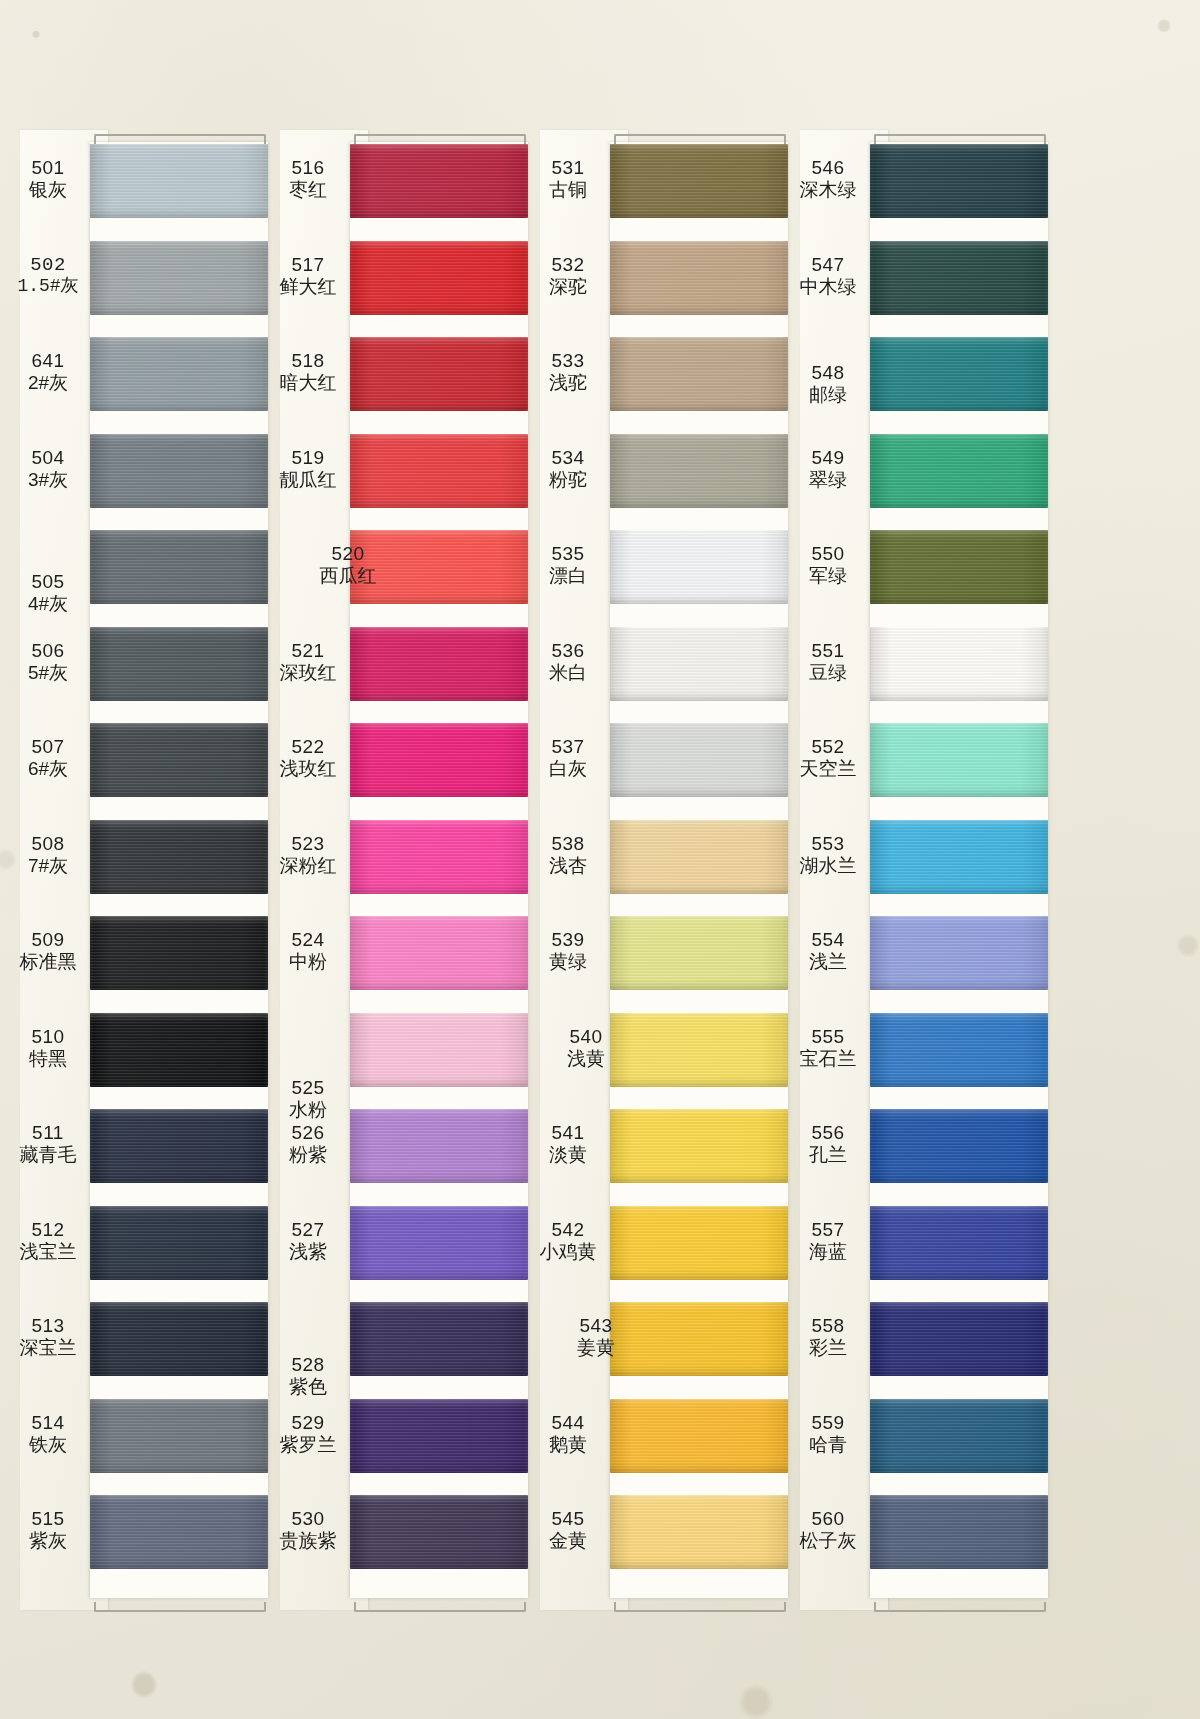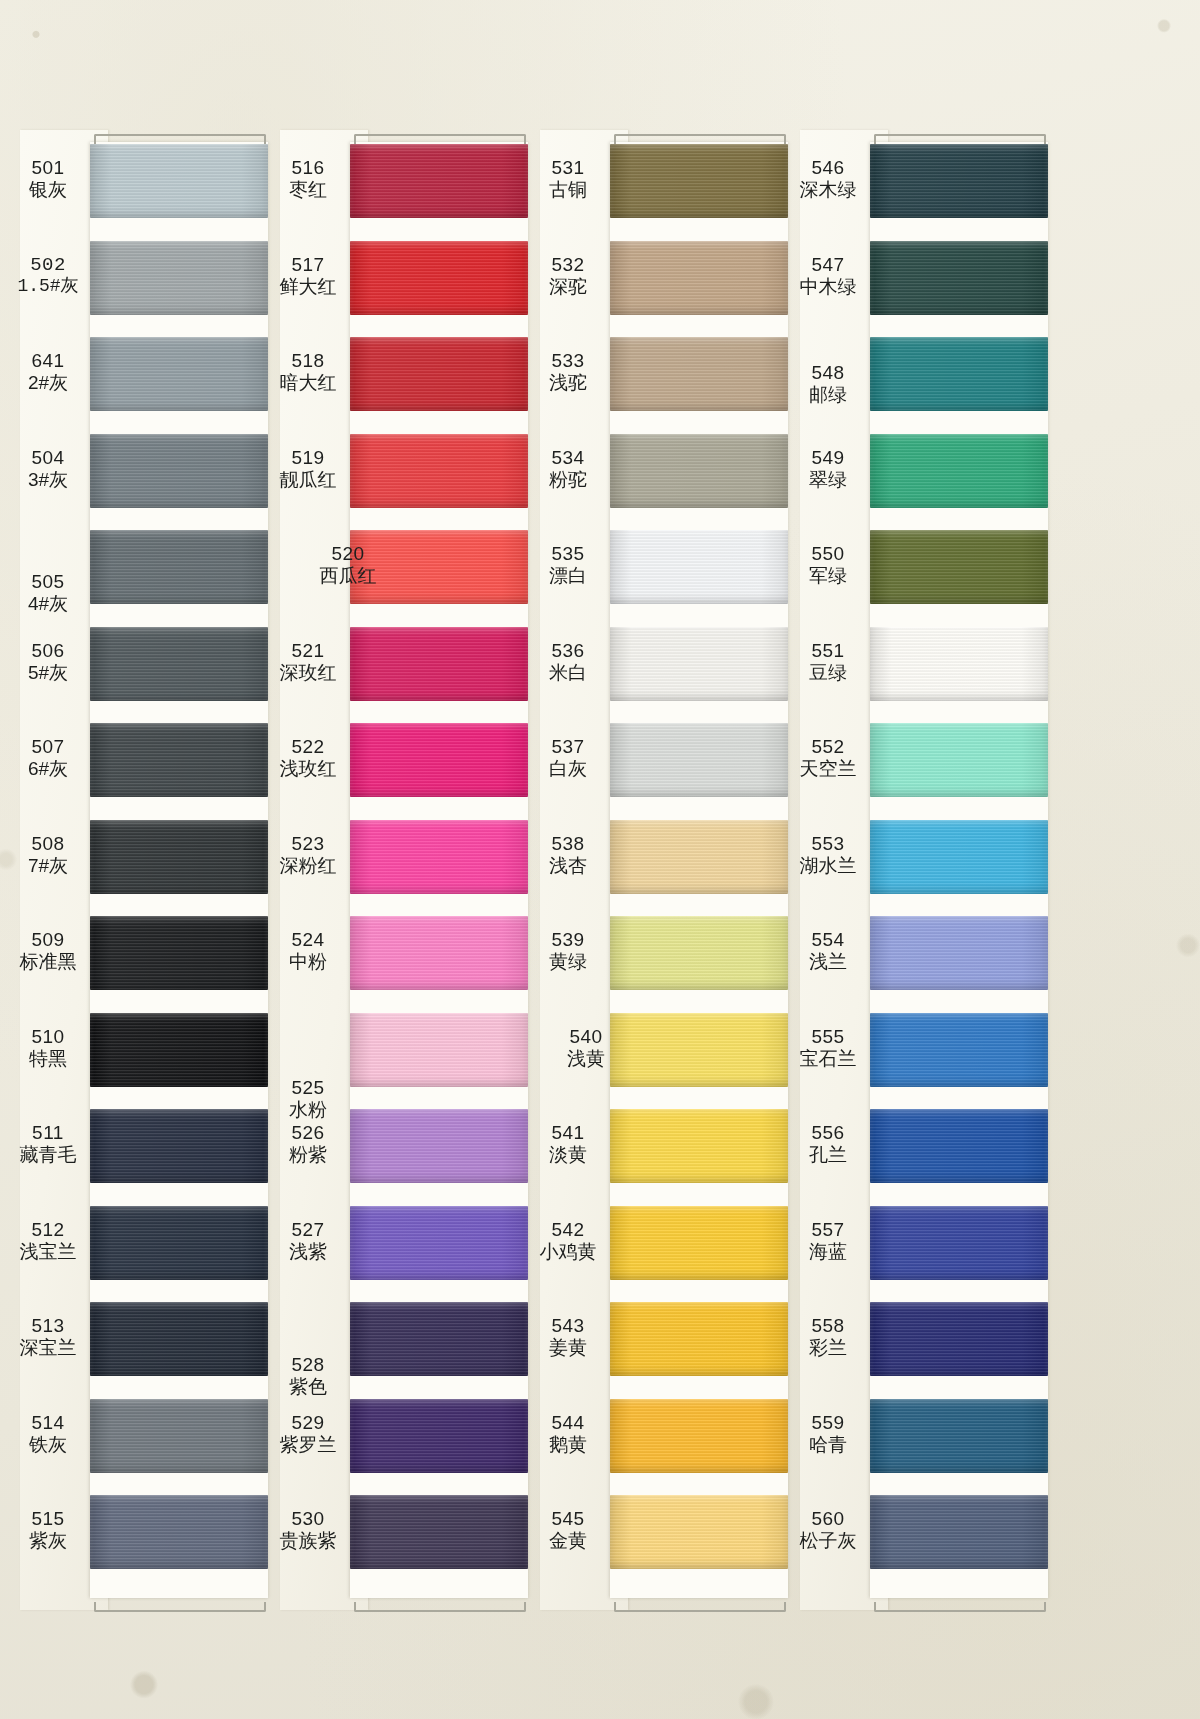--- a/index.html
+++ b/index.html
@@ -398,21 +398,21 @@
       <div class="label" style="top: 992px;">
         <span class="code">541</span>
         <span class="cname">淡黄</span>
       </div>
       <div class="swatch" style="top: 1075.5px; height: 74px; background-color: rgb(251, 203, 45);"></div>
       <div class="label" style="top: 1088.5px;">
         <span class="code">542</span>
         <span class="cname">小鸡黄</span>
       </div>
       <div class="swatch" style="top: 1172px; height: 74px; background-color: rgb(249, 194, 38);"></div>
-      <div class="label" style="top: 1185px;">
+      <div class="label" style="top: 1185px; margin-left: 28px;">
         <span class="code">543</span>
         <span class="cname">姜黄</span>
       </div>
       <div class="swatch" style="top: 1268.5px; height: 74px; background-color: rgb(251, 184, 41);"></div>
       <div class="label" style="top: 1281.5px;">
         <span class="code">544</span>
         <span class="cname">鹅黄</span>
       </div>
       <div class="swatch" style="top: 1365px; height: 74px; background-color: rgb(252, 215, 122);"></div>
       <div class="label" style="top: 1378px;">

